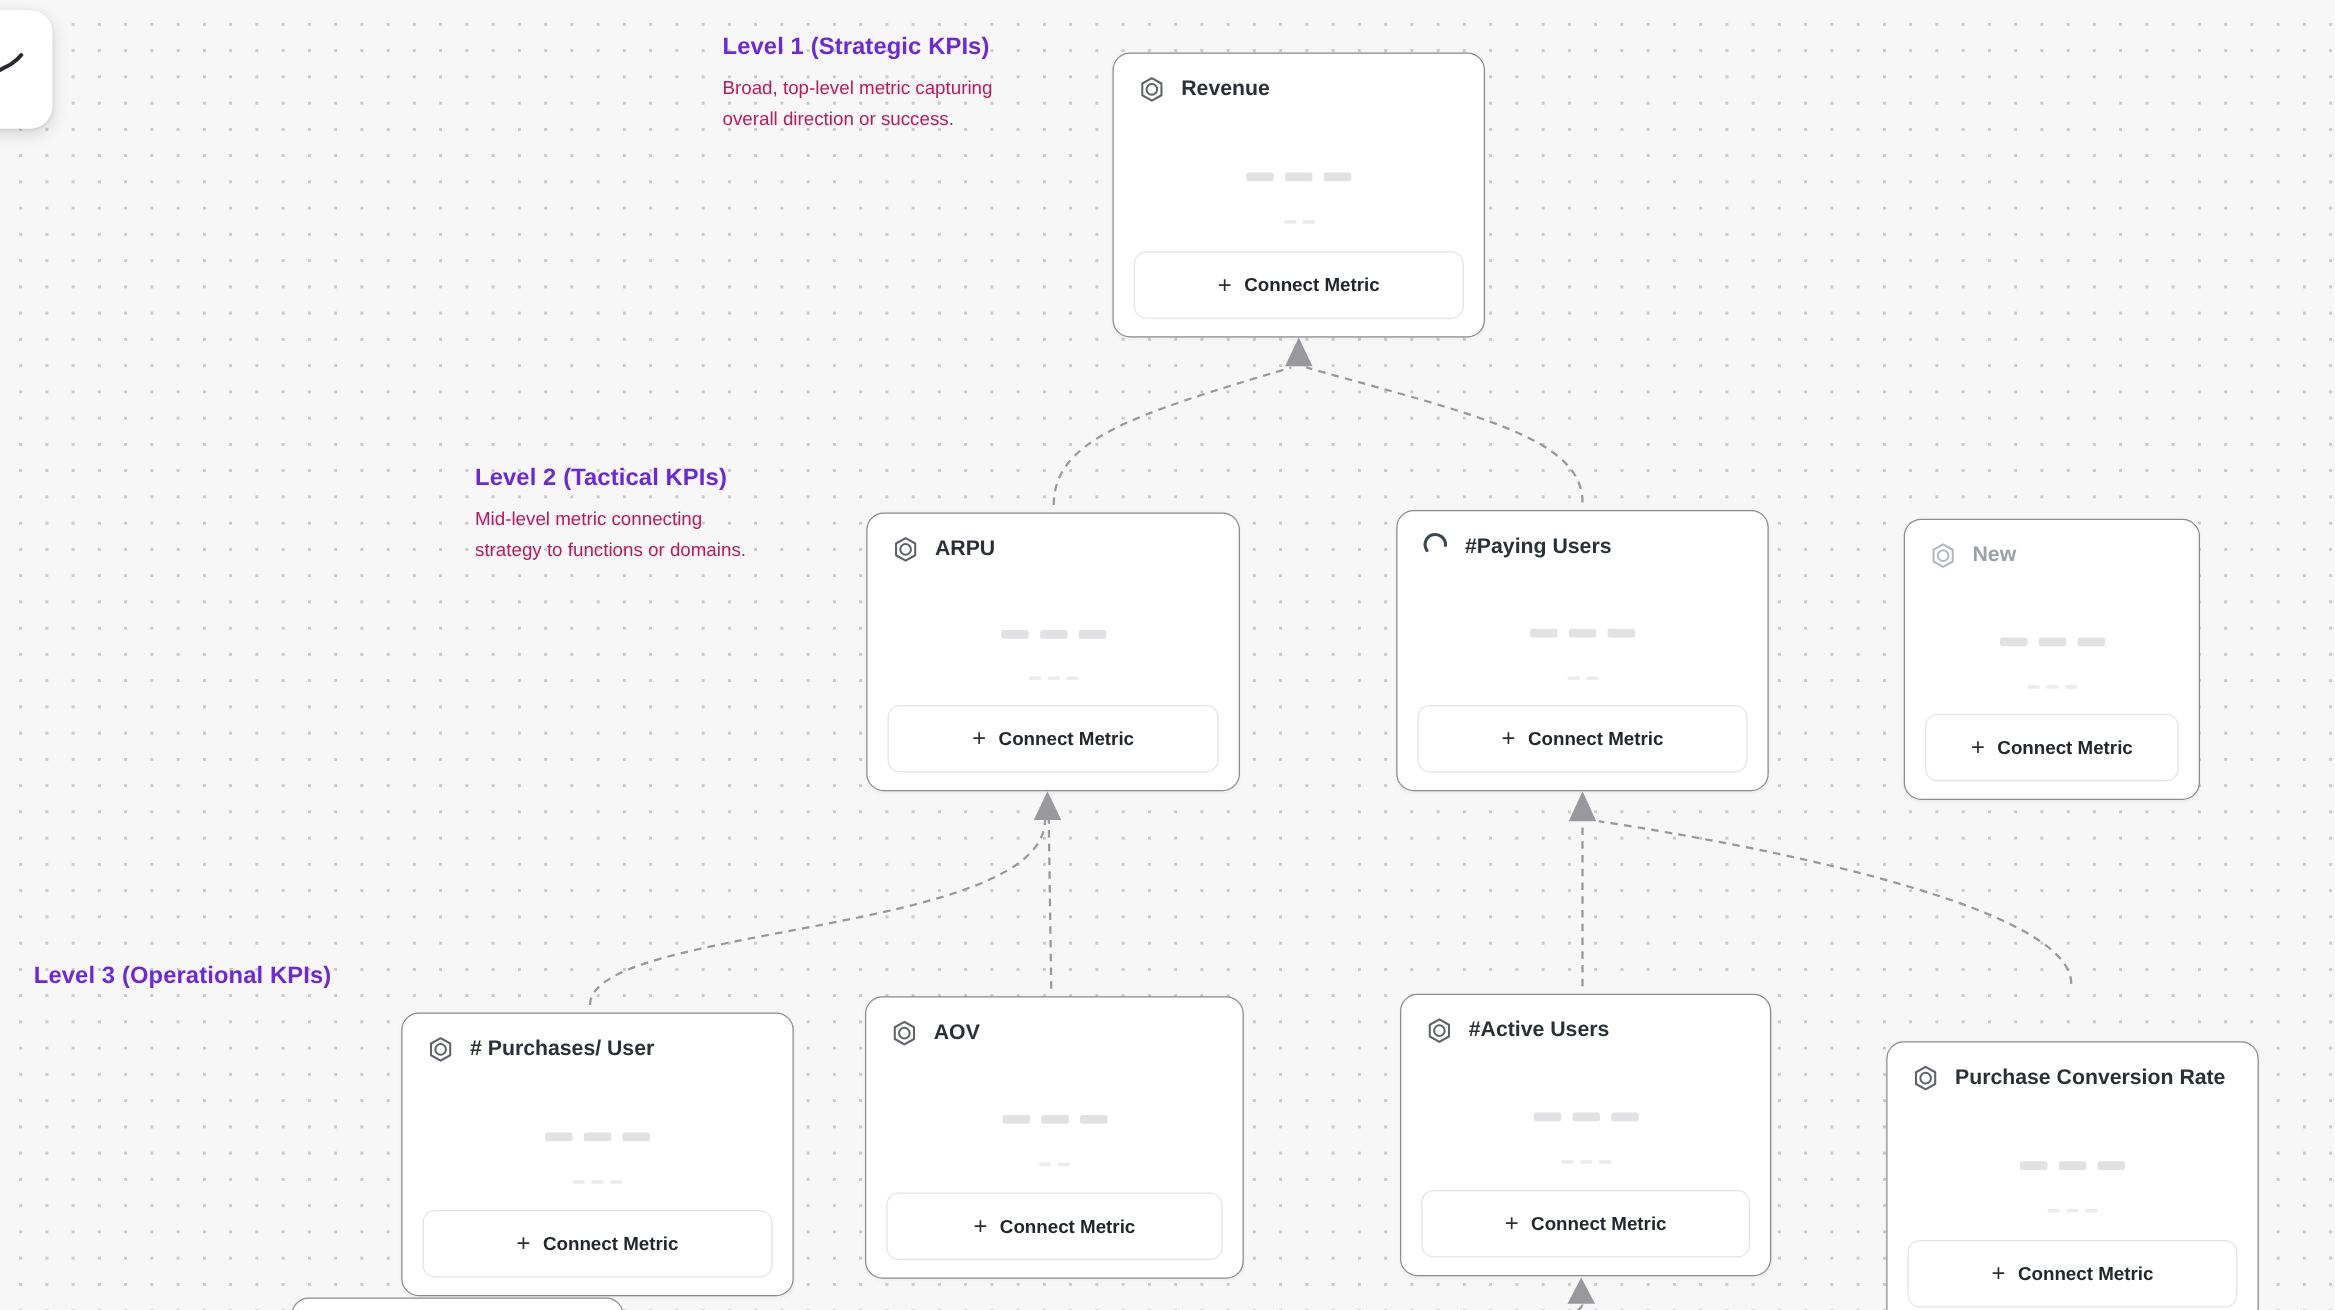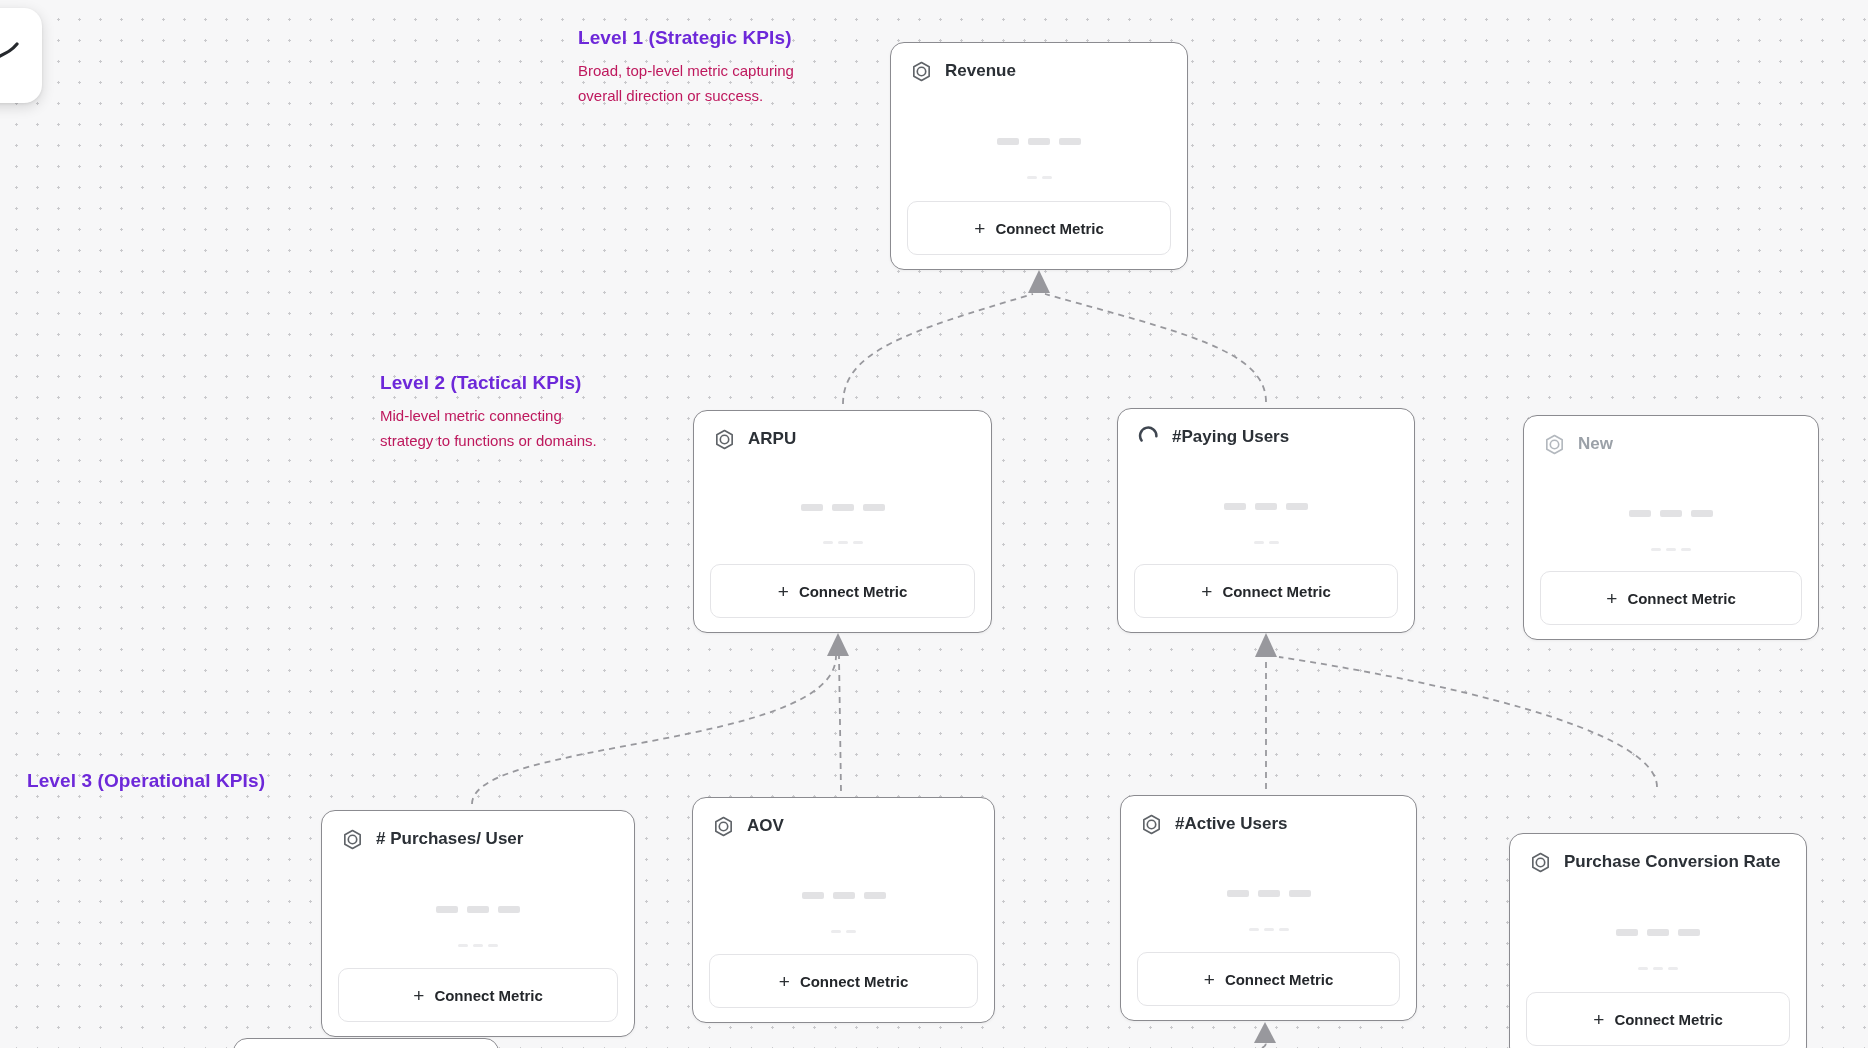--- a/index.html
+++ b/index.html
@@ -167,21 +167,21 @@
   <div class="sk-dashes">
       <span></span>
       <span></span>
     </div>
   <button class="connect-btn">
     <span class="plus">+</span>
     <span>Connect Metric</span>
   </button>
 </div>
 
-<div class="card is-new" style="left:1523px; top:415px; width:296px; height:225px;">
+<div class="card is-new" style="left:1523px; top:415px; width:237px; height:225px;">
   <div class="card-header">
     <span class="icon-box">
       <svg width="23" height="23" viewBox="0 0 24 24" fill="none" stroke="#b3b8be" stroke-width="1.7" stroke-linejoin="round">
         <path d="M12 2.6 L20 7.1 V16.9 L12 21.4 L4 16.9 V7.1 Z"></path>
           <circle cx="12" cy="12" r="4.4"></circle>
       </svg>
     </span>
     <span class="card-title">New</span>
   </div>
   <div class="sk-bars">

